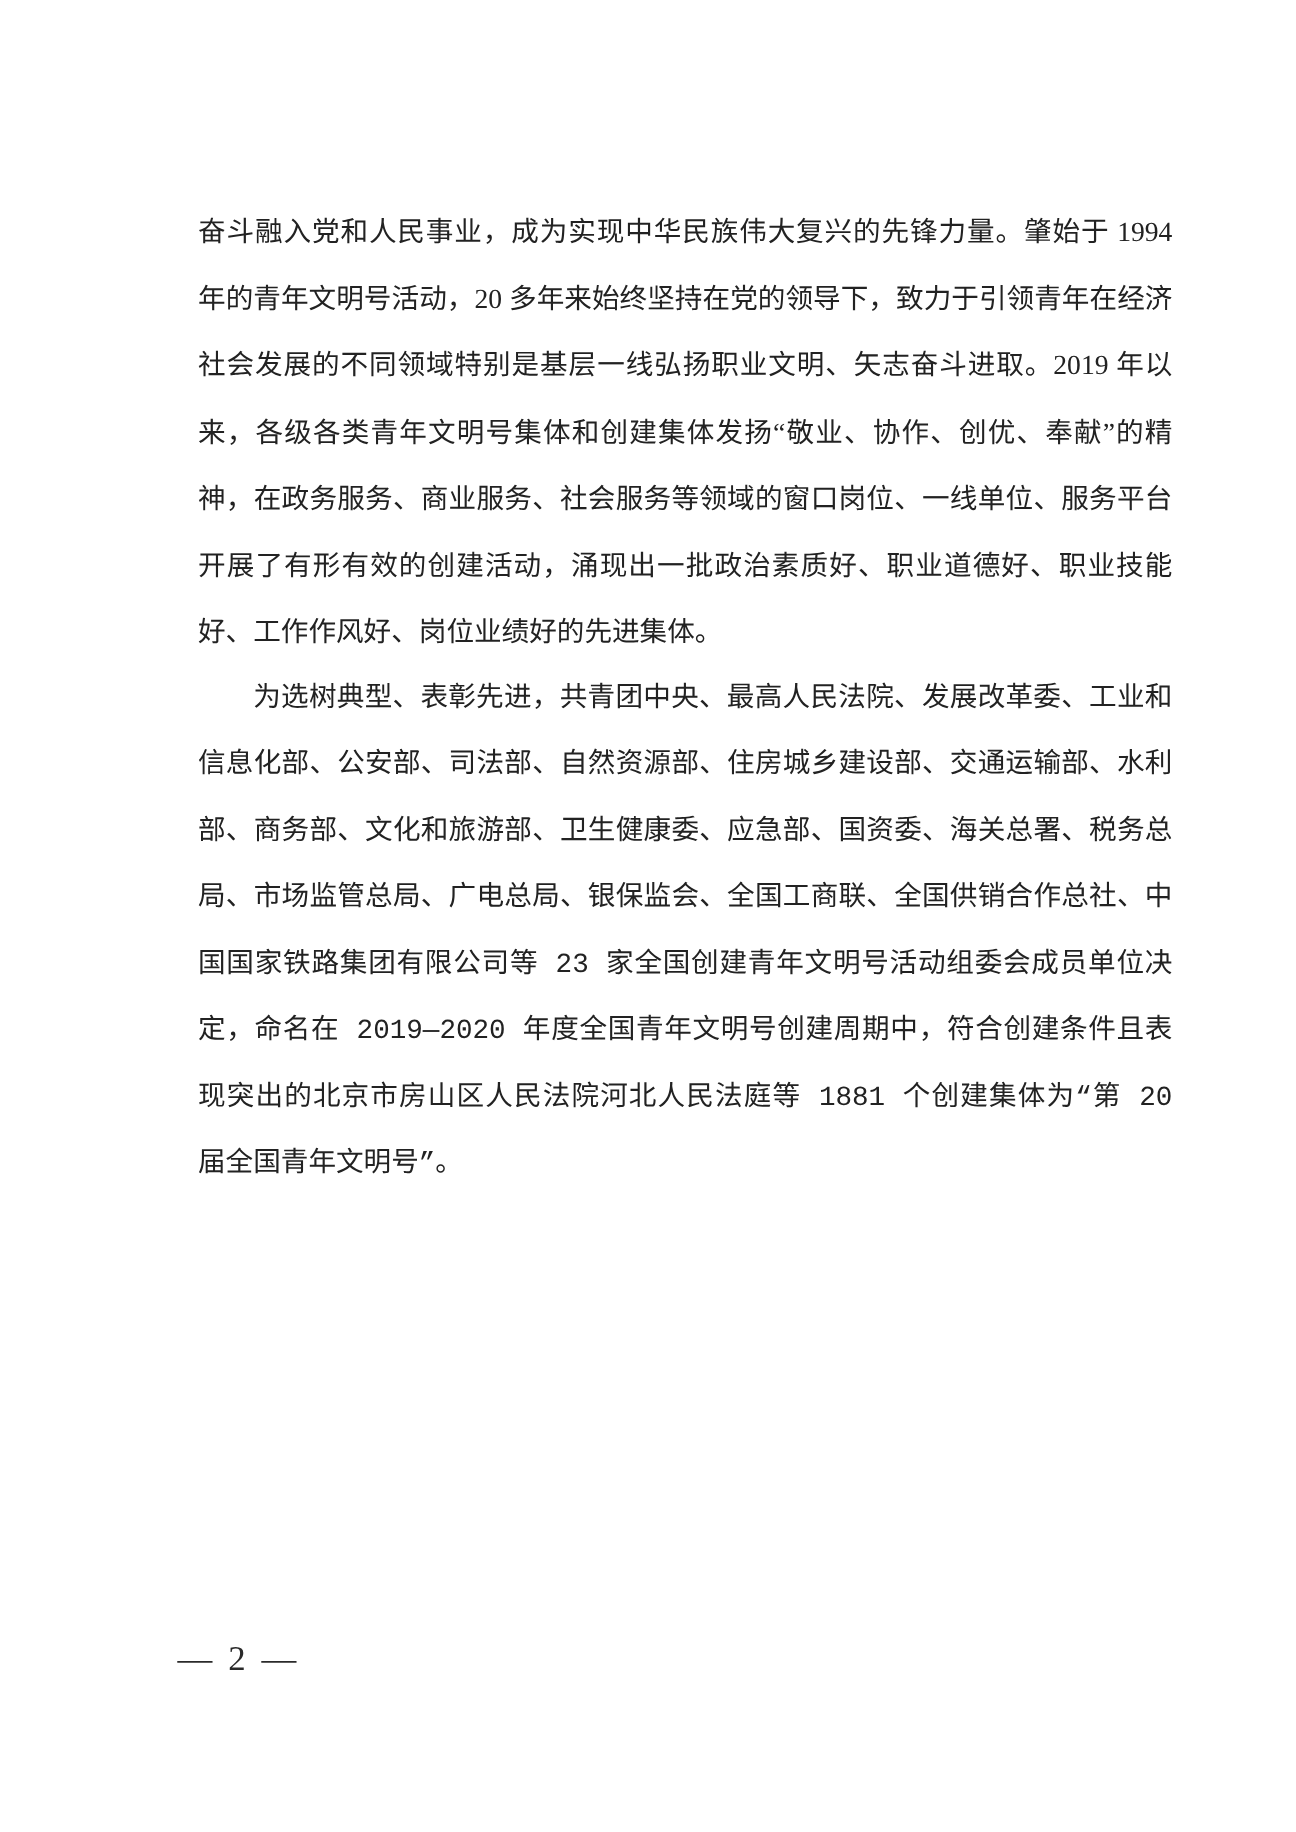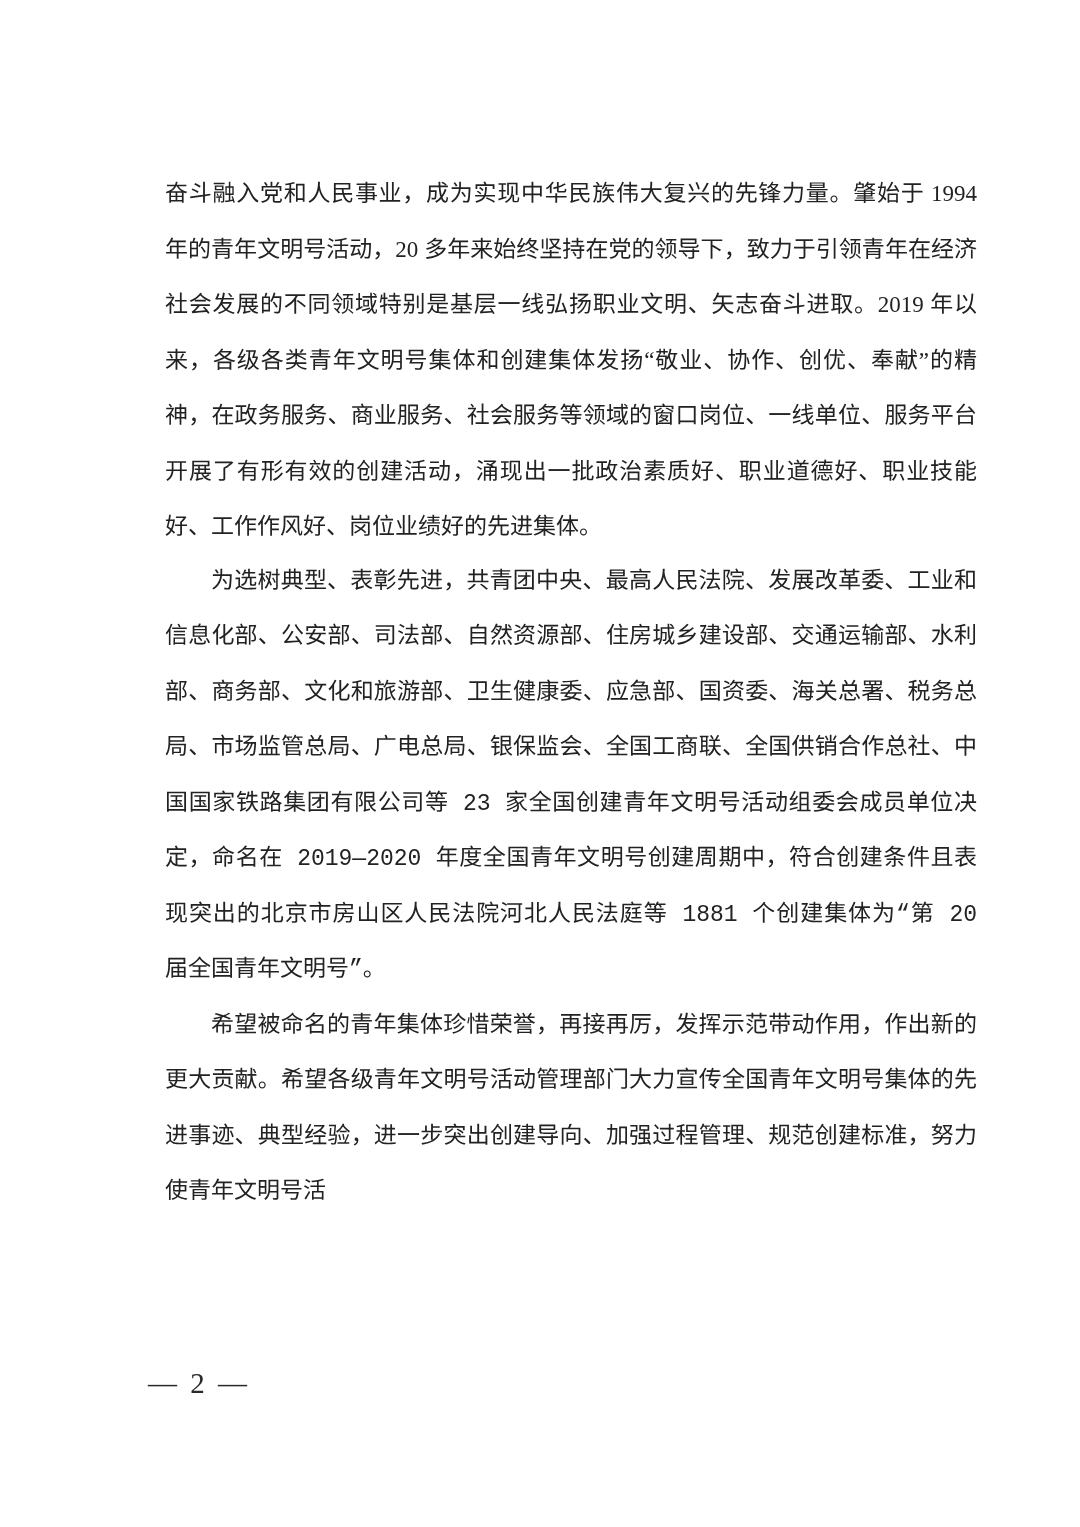--- a/index.html
+++ b/index.html
@@ -47,16 +47,15 @@
     white-space: nowrap;
   }
 </style>
 </head>
 <body>
 
 <div class="page">
   <div class="body-text">
     <p class="para">奋斗融入党和人民事业，成为实现中华民族伟大复兴的先锋力量。肇始于 1994 年的青年文明号活动，20 多年来始终坚持在党的领导下，致力于引领青年在经济社会发展的不同领域特别是基层一线弘扬职业文明、矢志奋斗进取。2019 年以来，各级各类青年文明号集体和创建集体发扬“敬业、协作、创优、奉献”的精神，在政务服务、商业服务、社会服务等领域的窗口岗位、一线单位、服务平台开展了有形有效的创建活动，涌现出一批政治素质好、职业道德好、职业技能好、工作作风好、岗位业绩好的先进集体。</p>
     <p class="para para-indent">为选树典型、表彰先进，共青团中央、最高人民法院、发展改革委、工业和信息化部、公安部、司法部、自然资源部、住房城乡建设部、交通运输部、水利部、商务部、文化和旅游部、卫生健康委、应急部、国资委、海关总署、税务总局、市场监管总局、广电总局、银保监会、全国工商联、全国供销合作总社、中国国家铁路集团有限公司等 23 家全国创建青年文明号活动组委会成员单位决定，命名在 2019—2020 年度全国青年文明号创建周期中，符合创建条件且表现突出的北京市房山区人民法院河北人民法庭等 1881 个创建集体为“第 20 届全国青年文明号”。</p>
-    <p class="para para-indent">希望被命名的青年集体珍惜荣誉，再接再厉，发挥示范带动作用，作出新的更大贡献。希望各级青年文明号活动管理部门大力宣传全国青年文明号集体的先进事迹、典型经验，进一步突出创建导向、加强过程管理、规范创建标准，努力使青年文明号活</p>
   </div>
   <div class="page-number">— 2 —</div>
 </div>
 
 </body></html>

